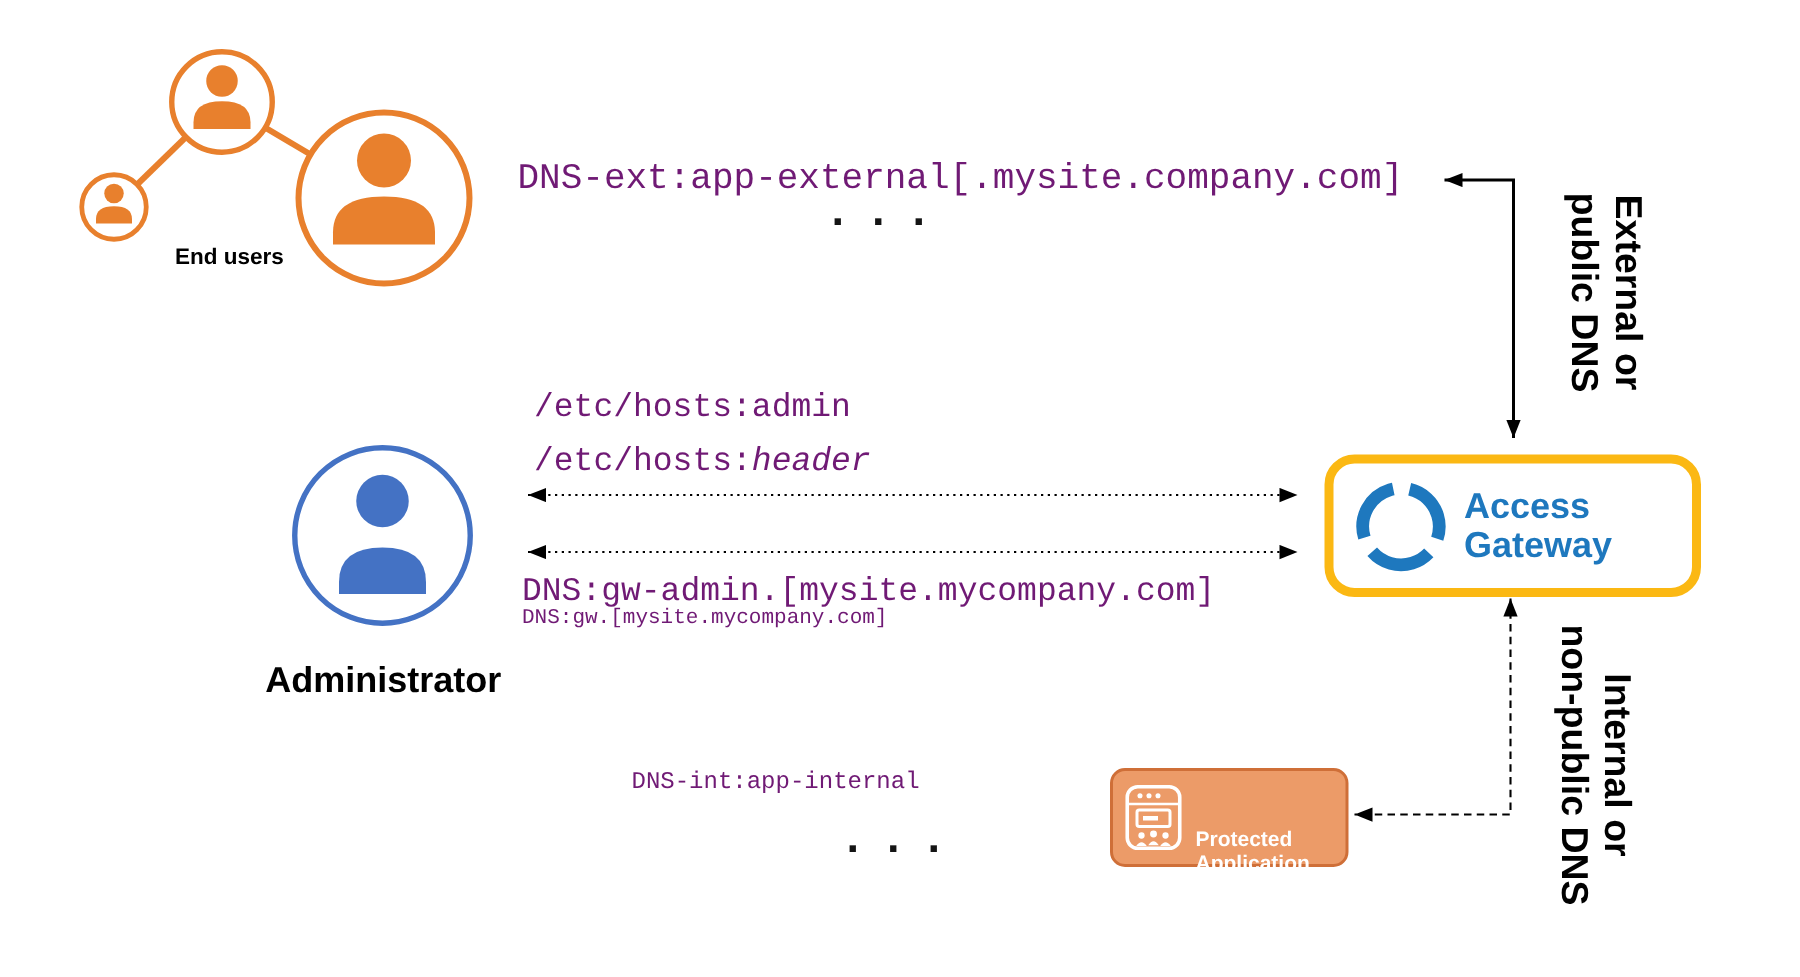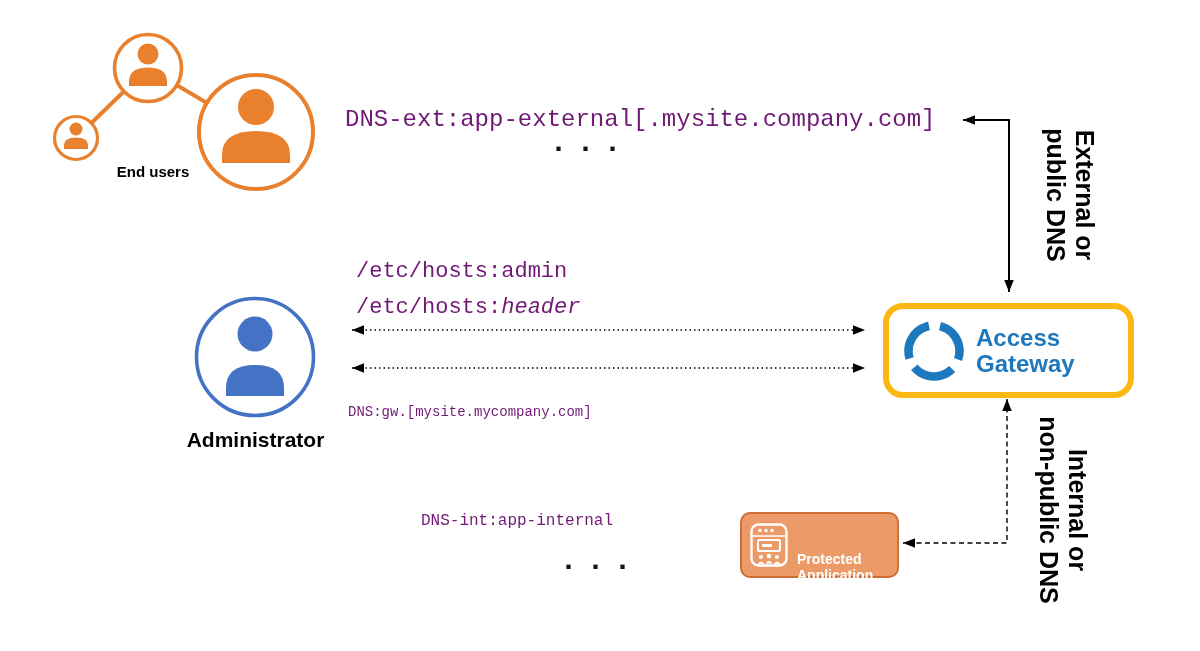--- a/index.html
+++ b/index.html
@@ -59,28 +59,29 @@
       <path class="o-fill" d="M49 134 v-3 q0 -8.5 12 -8.5 q12 0 12 8.5 v3 z"></path>
     </g>
   </svg>
   <div class="actor-label" style="left:73px;top:163px;width:160px;font-size:15px">End users</div>
 
   <svg class="abs" style="left:190px;top:292px" width="135" height="135" viewBox="0 0 135 135">
     <circle class="b-circ" cx="65" cy="65" r="58.5"></circle>
     <circle class="b-fill" cx="65" cy="42" r="17.5"></circle>
     <path class="b-fill" d="M36 104 v-8 q0 -23 29 -23 q29 0 29 23 v8 z"></path>
   </svg>
-  <div class="actor-label" style="left:168px;top:428px;width:175px;font-size:21px">Administrator</div>
+  <div class="actor-label" style="left:168px;top:440px;width:175px;font-size:24px">Administrator</div>
 
   <div class="mono" style="left:345px;top:106px;font-size:24px">DNS-ext:app-external[.mysite.company.com]</div>
   <div class="dots" style="left:535px;top:126px;width:110px">...</div>
 
   <div class="mono" style="left:356px;top:295px;font-size:22px"><span>/etc/hosts:</span><span style="font-style:italic">header</span></div>
   <div class="mono" style="left:356px;top:259px;font-size:22px">/etc/hosts:admin</div>
 
+  <div class="mono" style="left:348px;top:382px;font-size:22px">DNS:gw-admin.[mysite.mycompany.com]</div>
   <div class="mono" style="left:348px;top:404px;font-size:14px">DNS:gw.[mysite.mycompany.com]</div>
 
   <div class="mono" style="left:421px;top:512px;font-size:16px">DNS-int:app-internal</div>
   <div class="dots" style="left:545px;top:544px;width:110px">...</div>
 
   <div class="gw-box">
     <svg width="64" height="64" viewBox="0 0 64 64">
       <circle class="gw-ring" cx="32" cy="32" r="25.5"></circle>
     </svg>
     <div class="gw-text">

